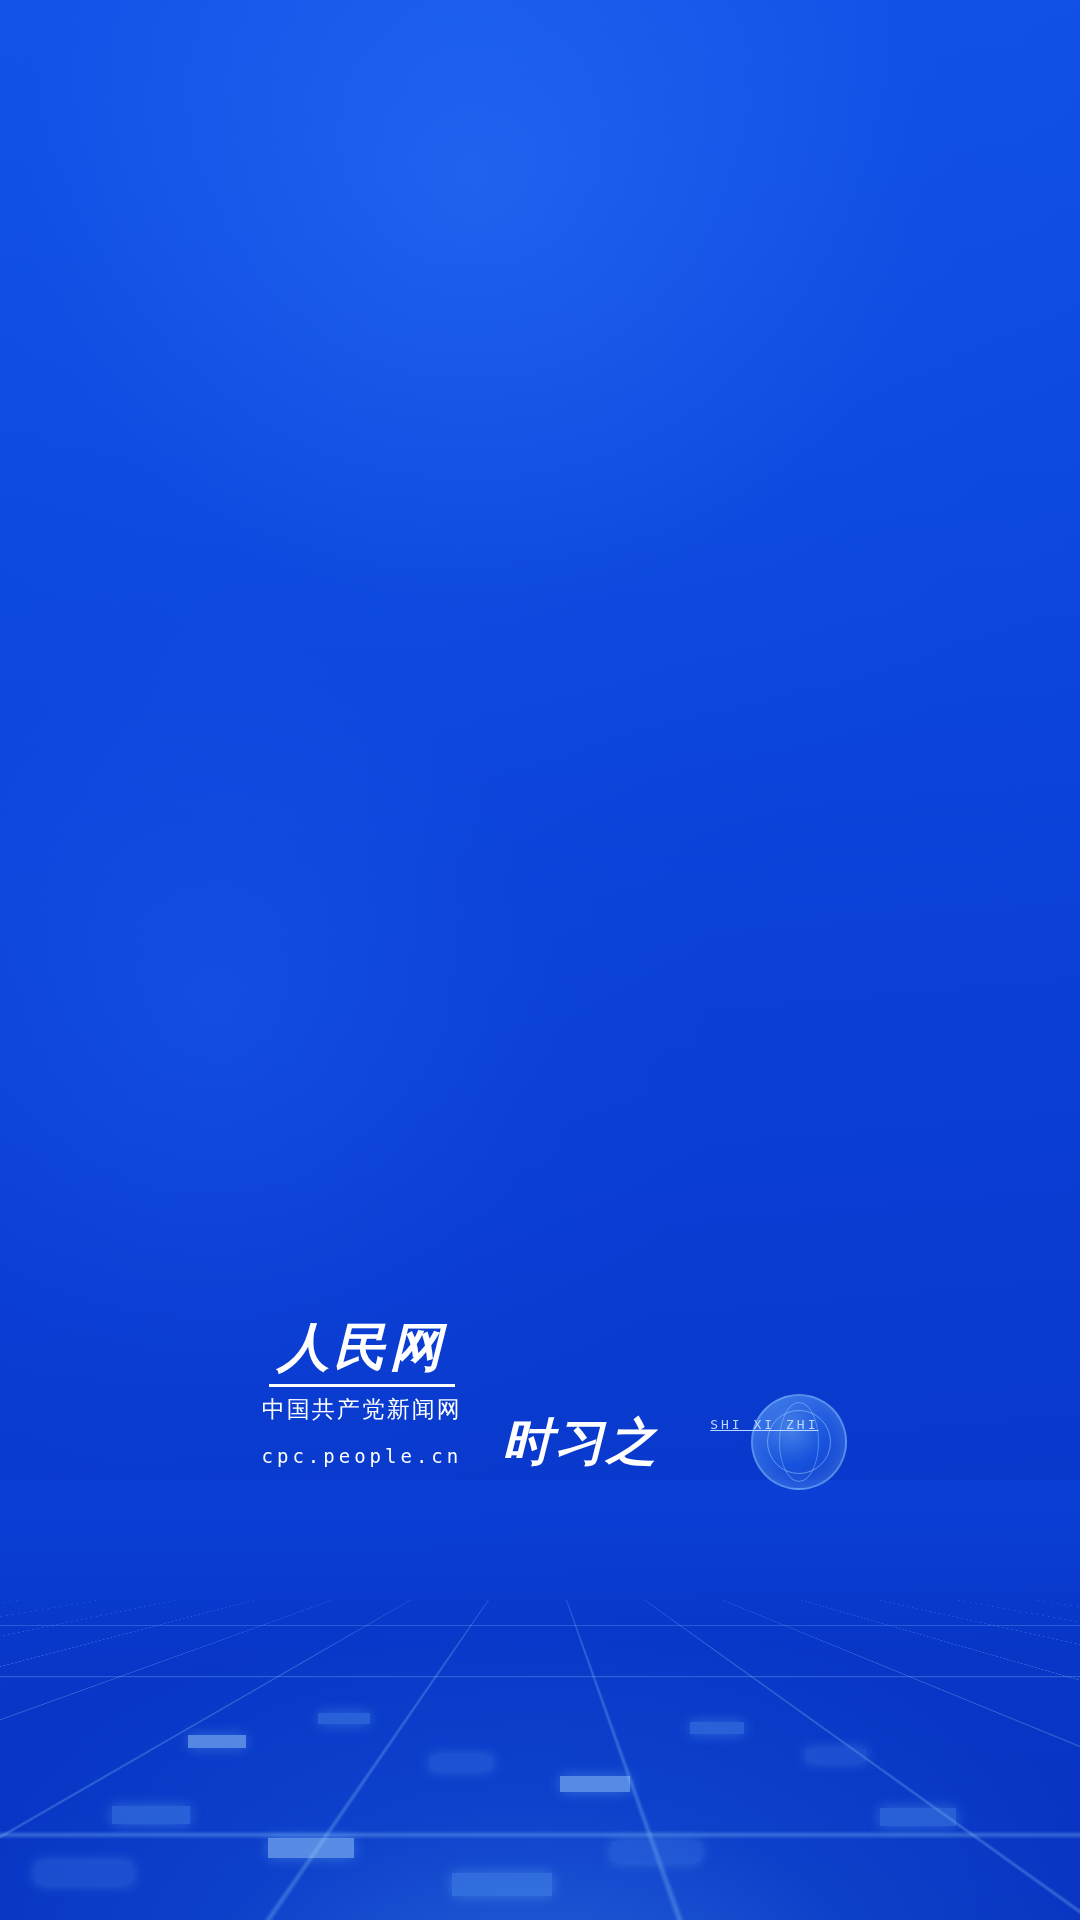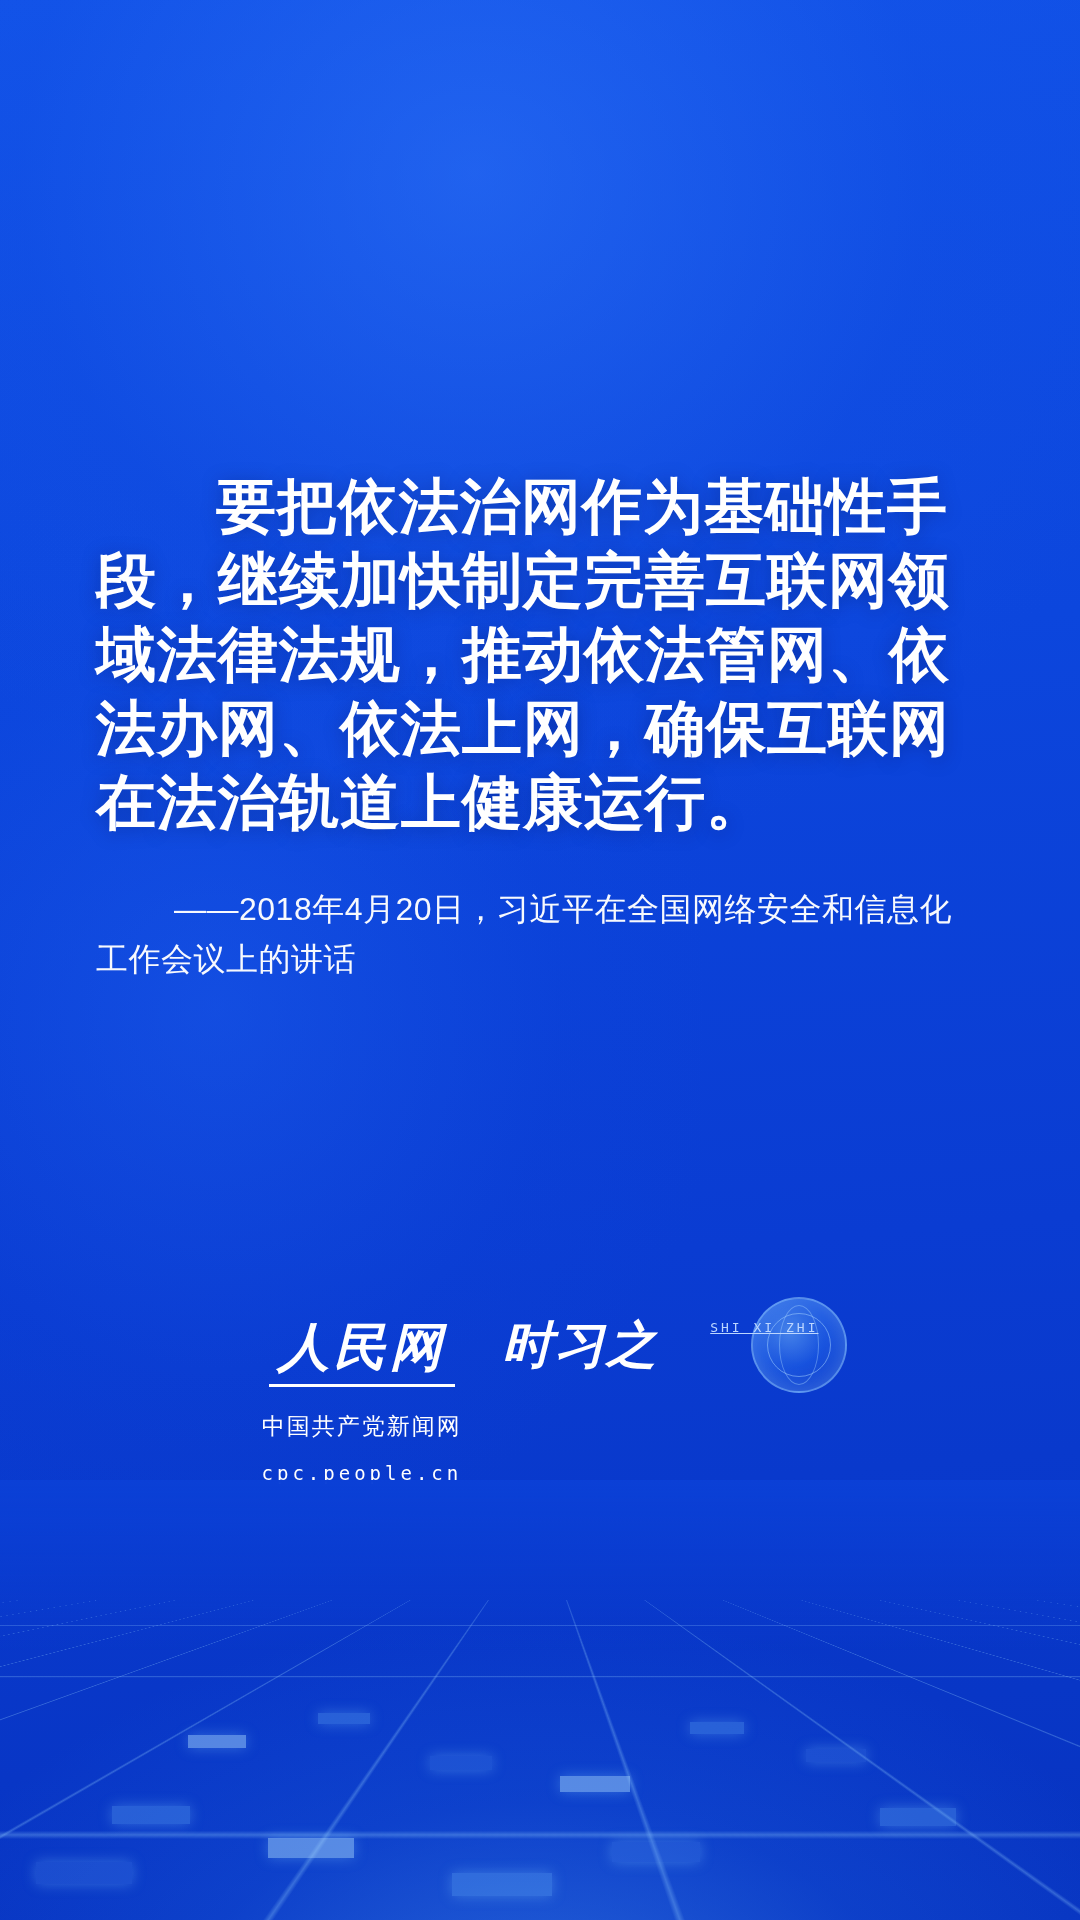--- a/index.html
+++ b/index.html
@@ -73,21 +73,21 @@
   }
 
   
   .logo-row {
     position: absolute;
     left: 0;
     right: 0;
     top: 1318px;
     display: flex;
     justify-content: center;
-    align-items: flex-start;
+    align-items: flex-end;
     gap: 40px;
   }
 
   .people-logo {
     display: flex;
     flex-direction: column;
     align-items: center;
     justify-content: center;
   }
   .people-logo .cn-name {
@@ -104,21 +104,20 @@
     height: 3px;
     background: #ffffff;
     margin: 8px 0 8px 0;
   }
   .people-logo .sub-cn {
     color: #ffffff;
     font-size: 23px;
     letter-spacing: 2px;
     line-height: 28px;
     font-weight: 400;
-    margin-top: 17px;
   }
   .people-logo .sub-en {
     color: #ffffff;
     font-family: "DejaVu Sans Mono", monospace;
     font-size: 19px;
     letter-spacing: 4px;
     line-height: 26px;
     margin-top: 20px;
   }
 
@@ -245,26 +244,20 @@
   .tile.dim { background: rgba(110,180,255,0.17); }
 </style>
 </head>
 <body>
 
 <div class="poster">
 
   <div class="glow-top"></div>
   <div class="glow-left"></div>
 
-  <div class="quote-block">
-    <div class="quote-text">要把依法治网作为基础性手段，继续加快制定完善互联网领域法律法规，推动依法管网、依法办网、依法上网，确保互联网在法治轨道上健康运行。</div>
-    <div class="source-block">
-      <div class="source-text">——2018年4月20日，习近平在全国网络安全和信息化工作会议上的讲话</div>
-    </div>
-  </div>
 
   <div class="logo-row">
 
     <div class="people-logo">
       <div class="cn-name">人民网</div>
       <div class="rule"></div>
       <div class="sub-cn">中国共产党新闻网</div>
       <div class="sub-en">cpc.people.cn</div>
     </div>
 

